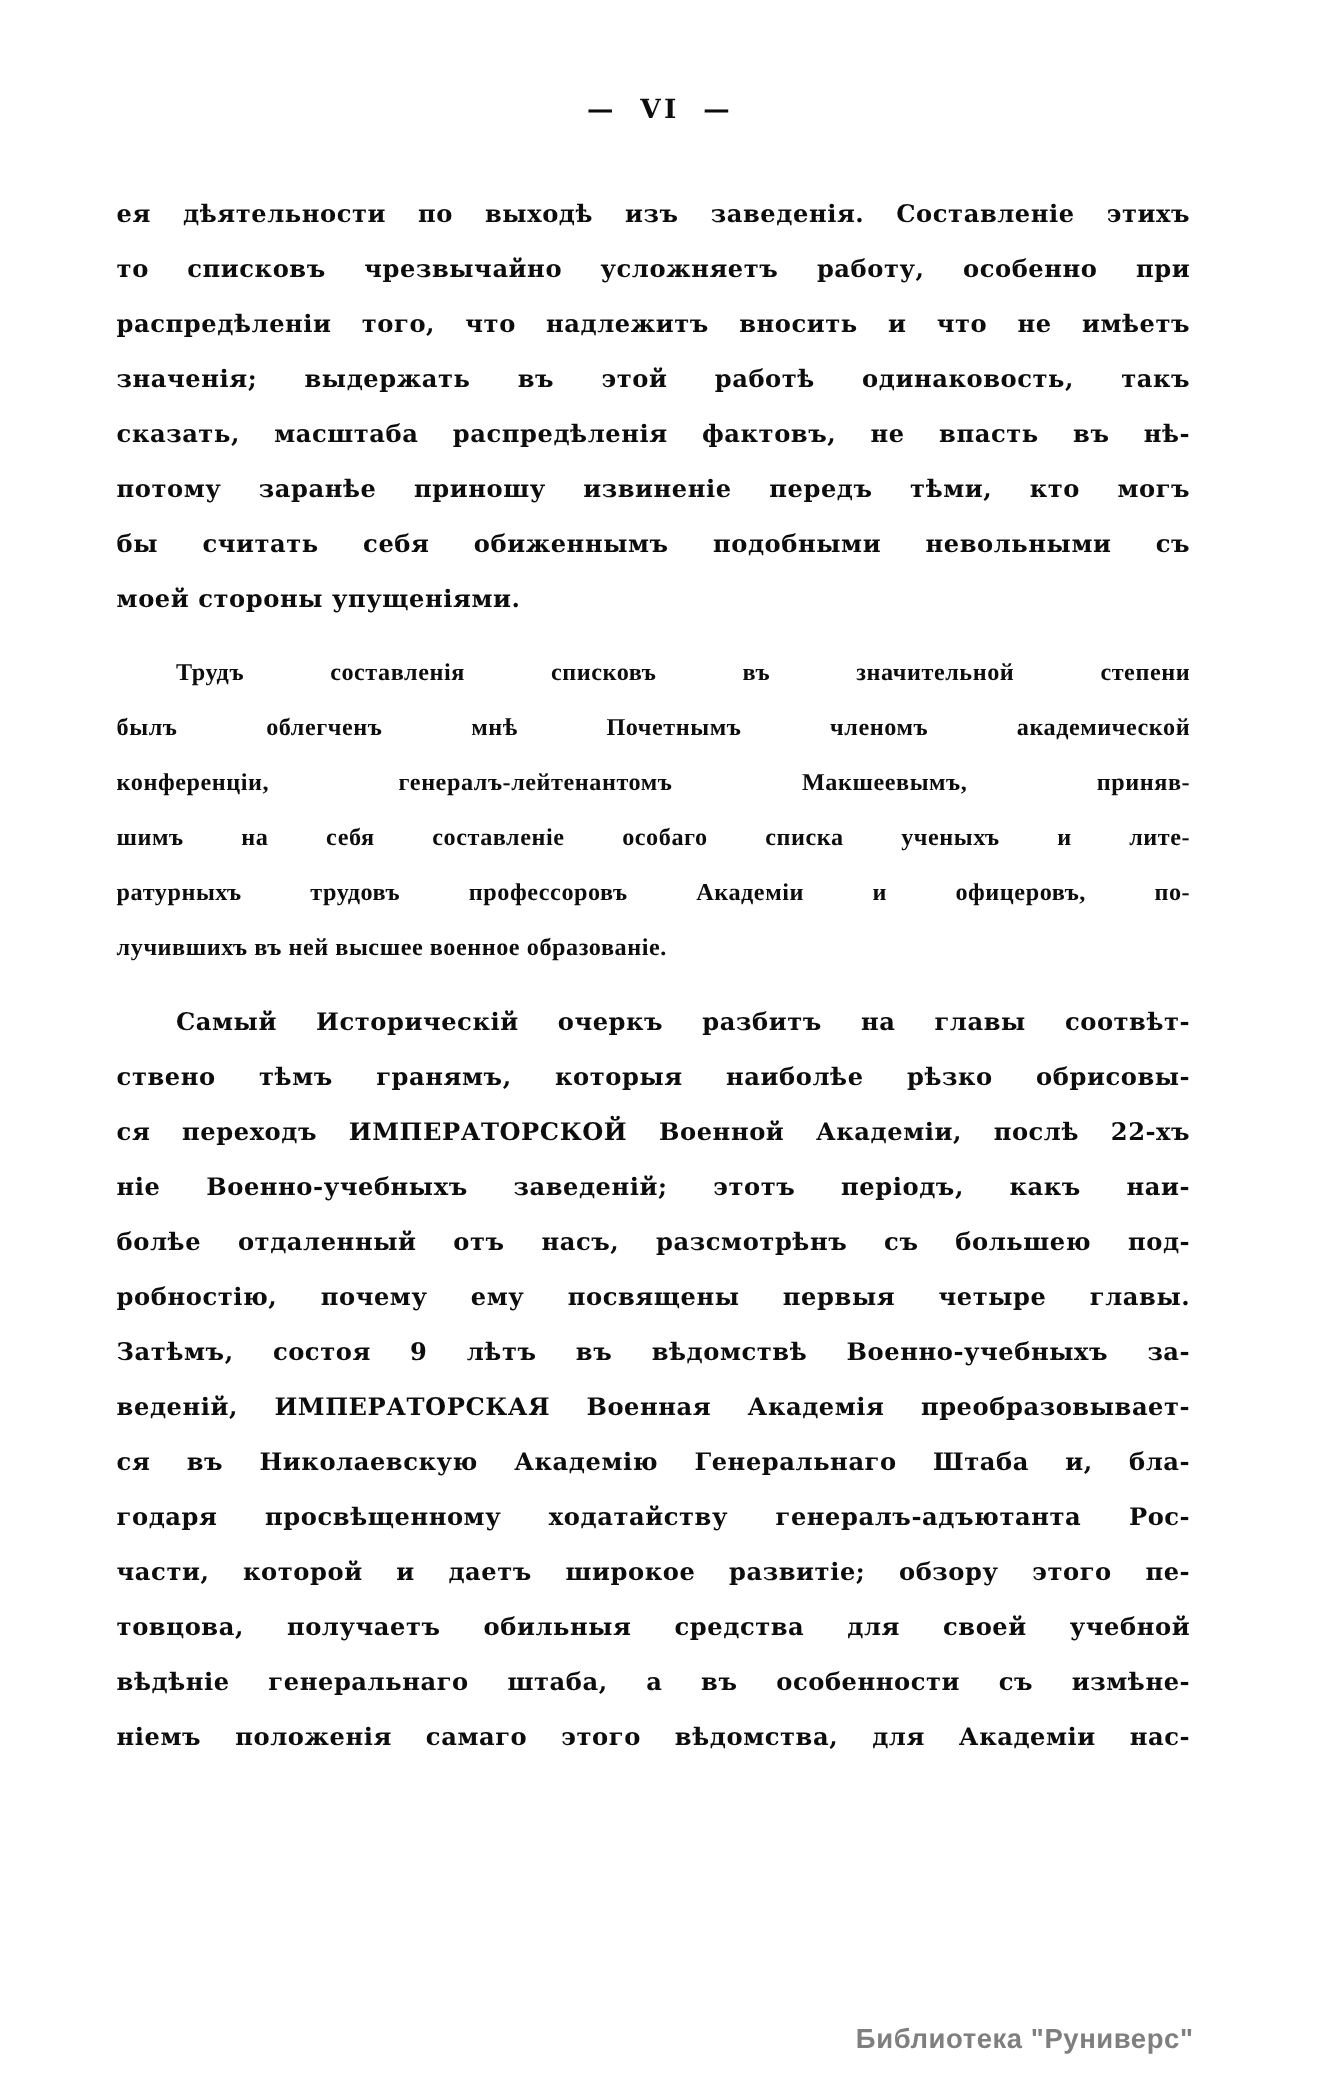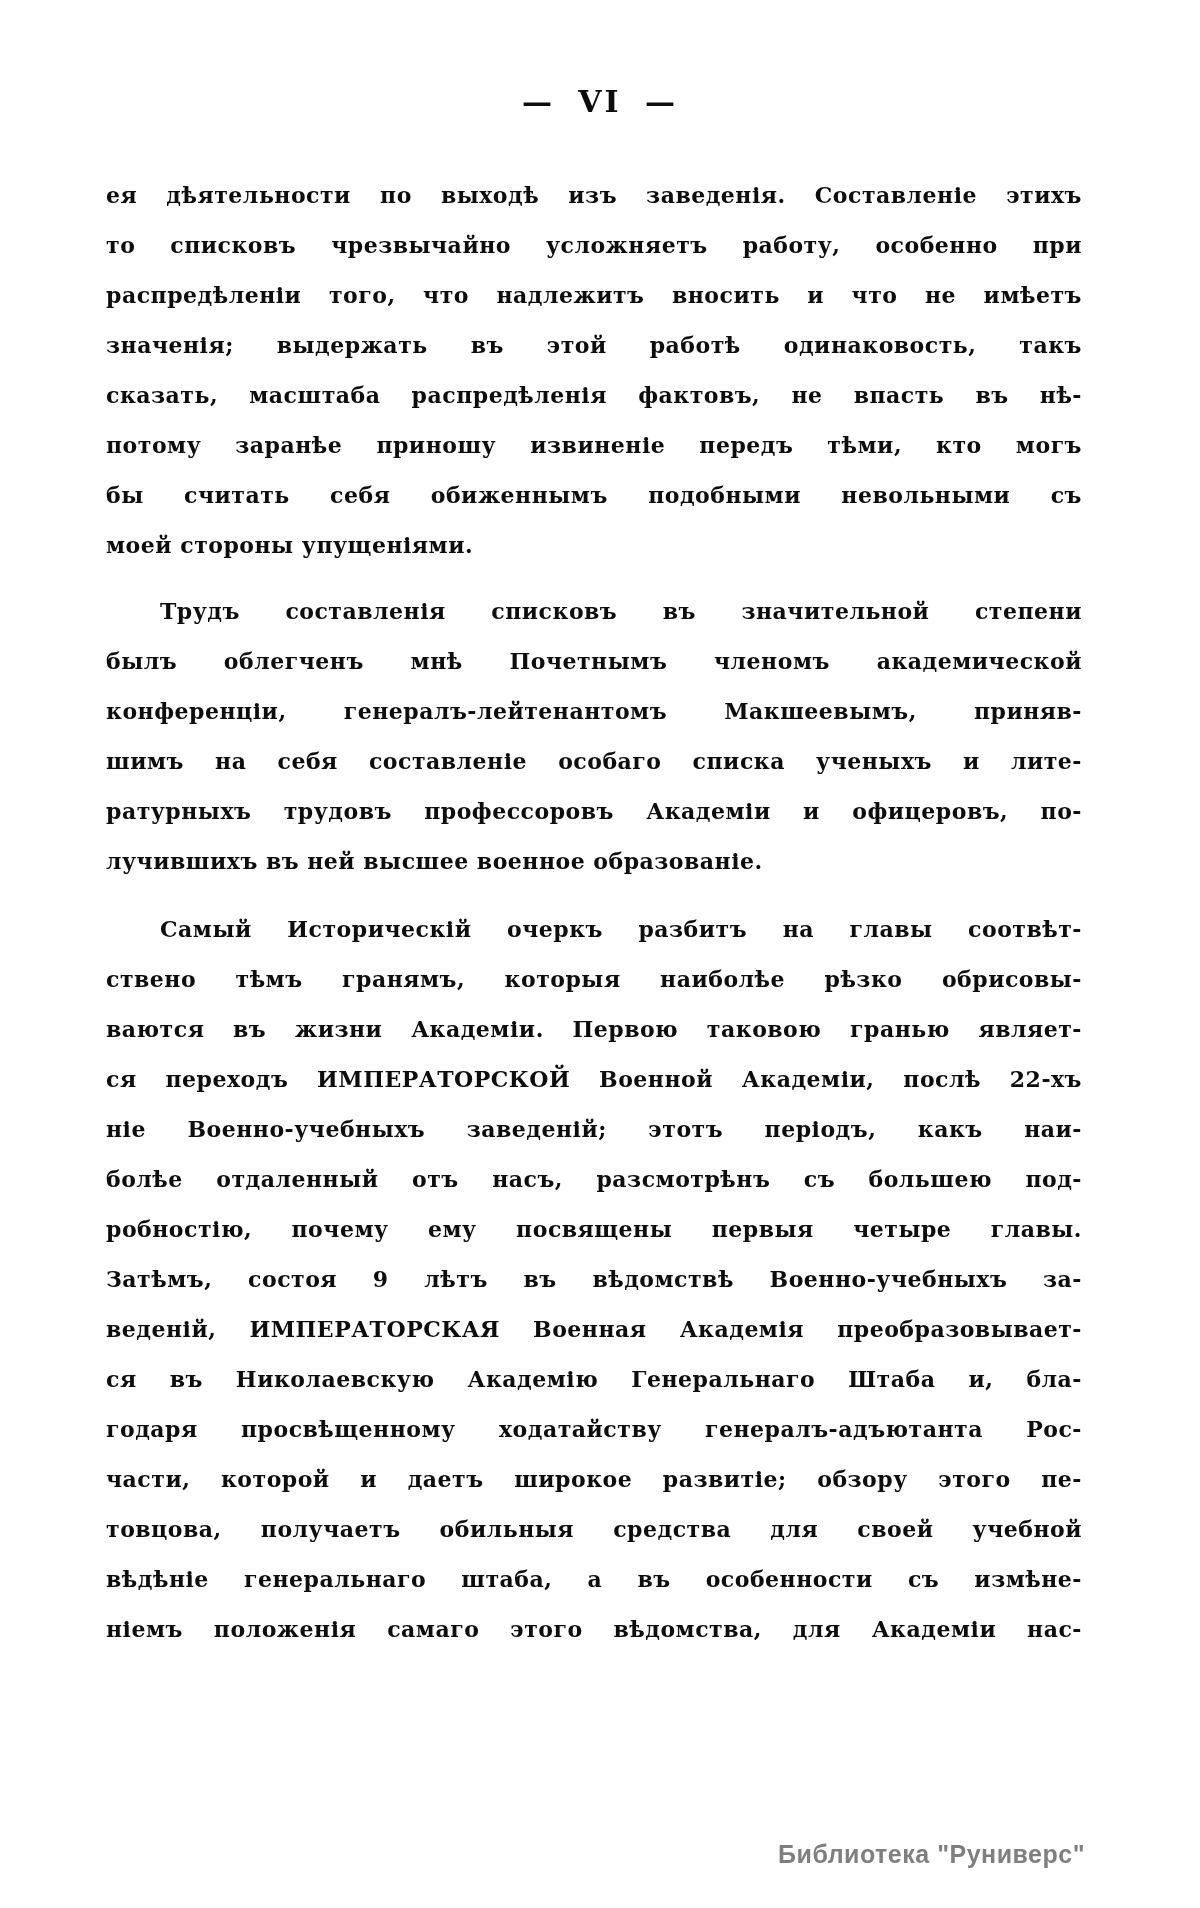--- a/index.html
+++ b/index.html
@@ -15,37 +15,37 @@
     overflow: hidden;
     font-family: "DejaVu Serif", serif;
     color: #0d0d0d;
   }
   .page-number {
     position: absolute;
     top: 84px;
     left: 0;
     width: 1200px;
     text-align: center;
-    font-size: 30px;
+    font-size: 24px;
     font-weight: 700;
     letter-spacing: 3px;
     word-spacing: 10px;
     color: #0d0d0d;
   }
   .body-text {
     position: absolute;
     top: 170px;
     left: 106px;
     width: 976px;
     font-size: 22px;
     font-weight: 700;
     letter-spacing: 0.5px;
   }
   .para { margin: 0; padding: 0; }
-  .para-2 { margin-top: 16px; }
+  .para-2 { margin-top: 16px; font-family: Liberation Serif, serif; }
   .para-3 { margin-top: 18px; }
   .tline {
     height: 50px;
     line-height: 50px;
     text-align: justify;
     text-align-last: justify;
     white-space: normal;
     overflow: visible;
   }
   .tline.indent { padding-left: 54px; }
@@ -86,21 +86,20 @@
       <div class="tline">былъ облегченъ мнѣ Почетнымъ членомъ академической</div>
       <div class="tline">конференціи, генералъ-лейтенантомъ Макшеевымъ, приняв-</div>
       <div class="tline">шимъ на себя составленіе особаго списка ученыхъ и лите-</div>
       <div class="tline">ратурныхъ трудовъ профессоровъ Академіи и офицеровъ, по-</div>
       <div class="tline para-end">лучившихъ въ ней высшее военное образованіе.</div>
     </div>
 
     <div class="para para-3">
       <div class="tline indent">Самый Историческій очеркъ разбитъ на главы соотвѣт-</div>
       <div class="tline">ствено тѣмъ гранямъ, которыя наиболѣе рѣзко обрисовы-</div>
-      <div class="tline">ваются въ жизни Академіи. Первою таковою гранью являет-</div>
       <div class="tline">ся переходъ ИМПЕРАТОРСКОЙ Военной Академіи, послѣ 22-хъ</div>
       <div class="tline">ніе Военно-учебныхъ заведеній; этотъ періодъ, какъ наи-</div>
       <div class="tline">болѣе отдаленный отъ насъ, разсмотрѣнъ съ большею под-</div>
       <div class="tline">робностію, почему ему посвящены первыя четыре главы.</div>
       <div class="tline">Затѣмъ, состоя 9 лѣтъ въ вѣдомствѣ Военно-учебныхъ за-</div>
       <div class="tline">веденій, ИМПЕРАТОРСКАЯ Военная Академія преобразовывает-</div>
       <div class="tline">ся въ Николаевскую Академію Генеральнаго Штаба и, бла-</div>
       <div class="tline">годаря просвѣщенному ходатайству генералъ-адъютанта Рос-</div>
       <div class="tline">части, которой и даетъ широкое развитіе; обзору этого пе-</div>
       <div class="tline">товцова, получаетъ обильныя средства для своей учебной</div>

